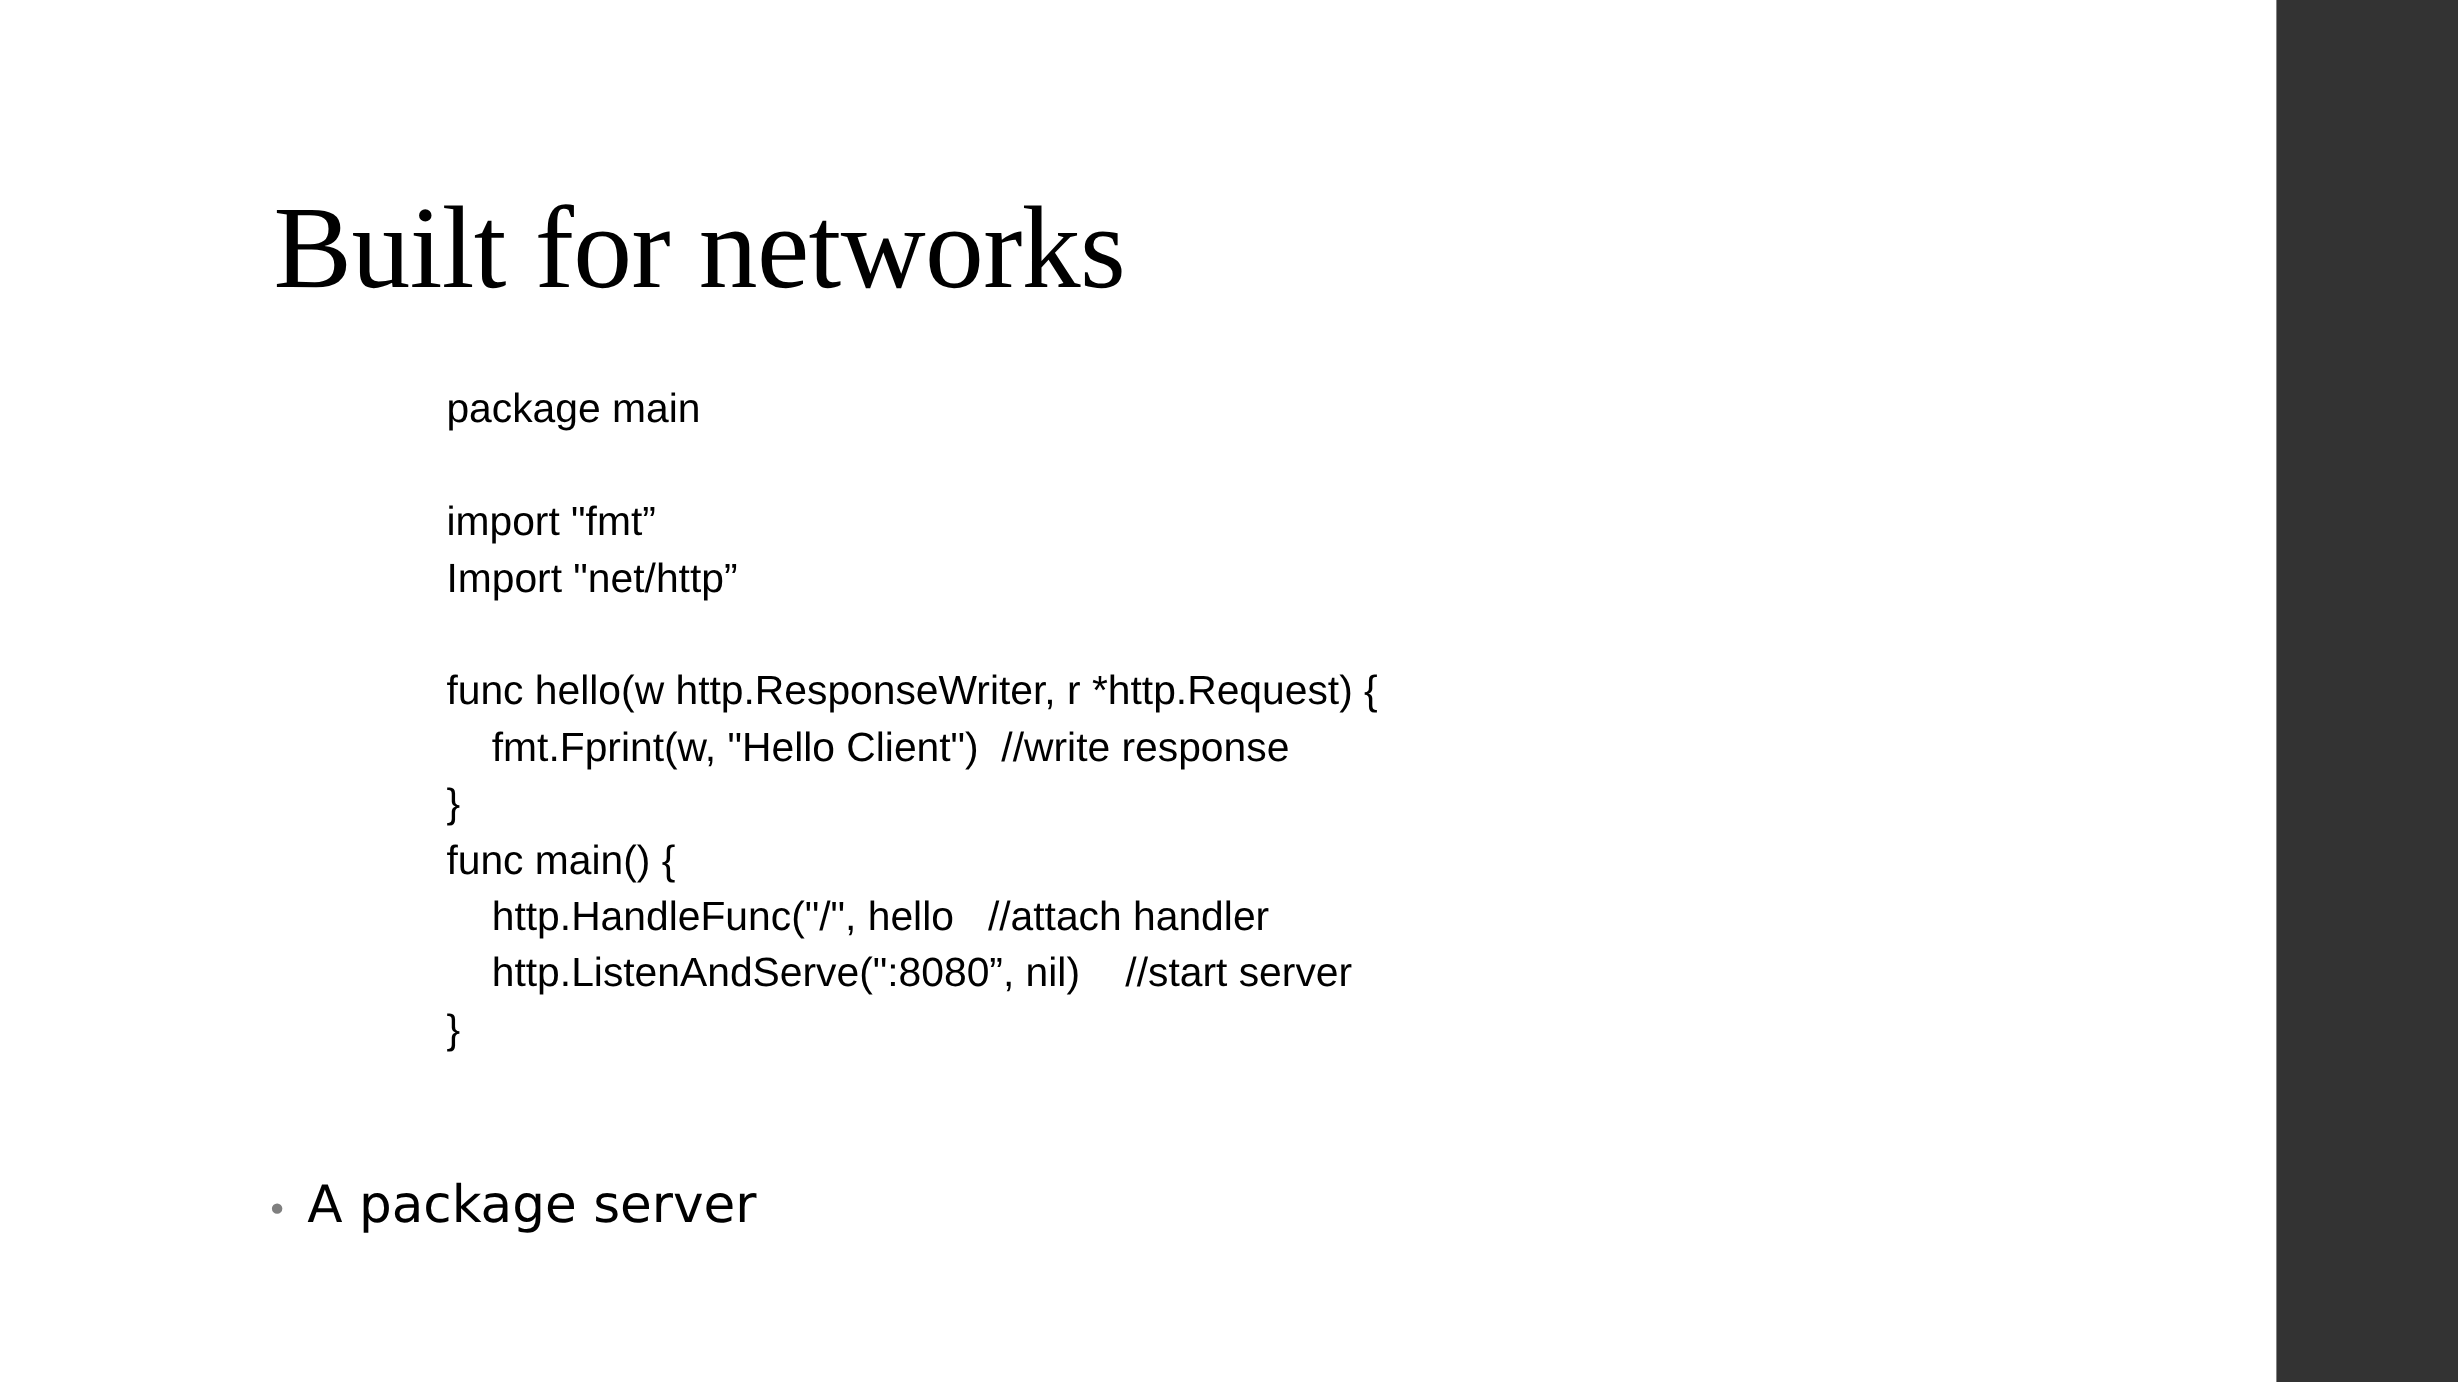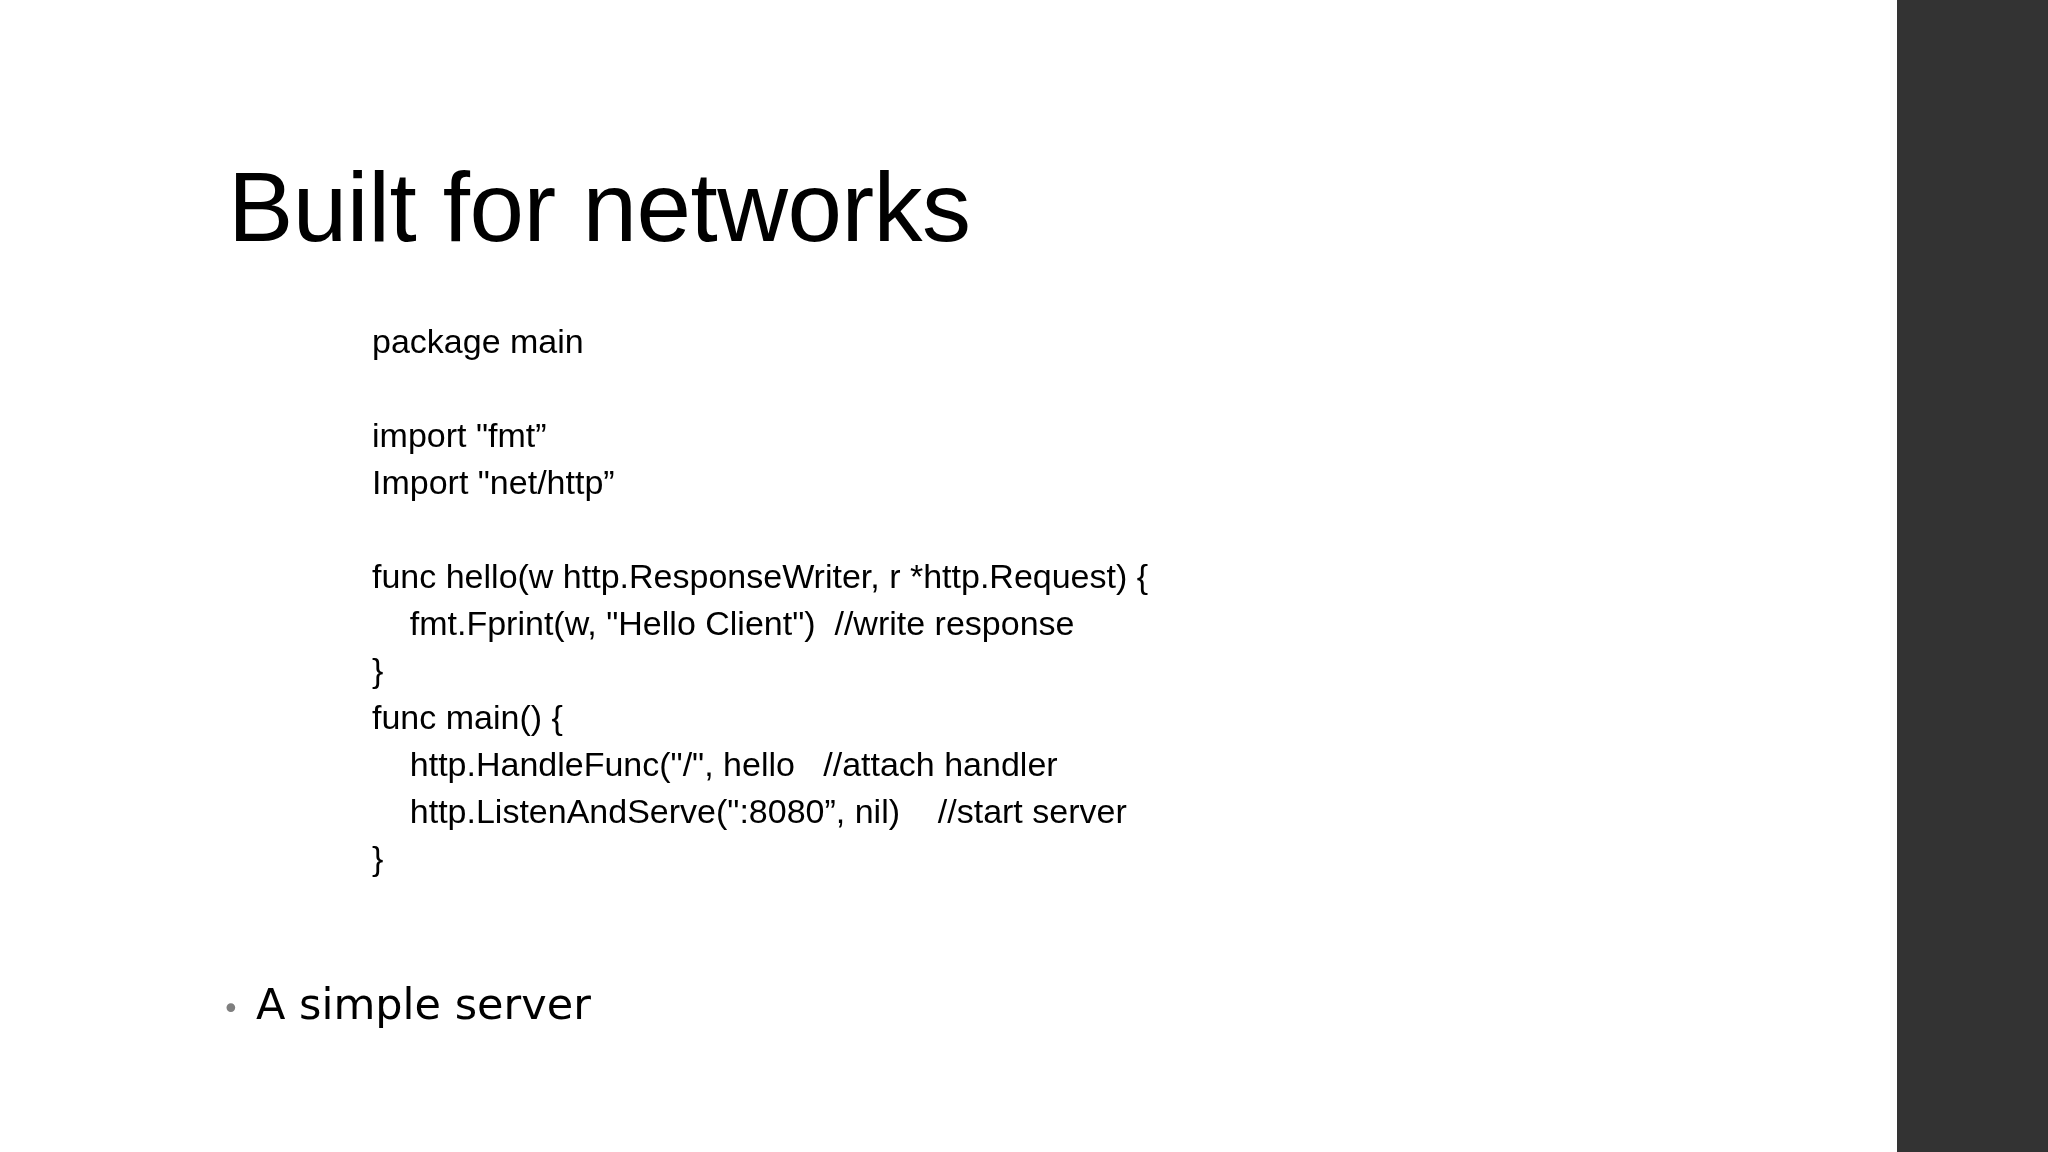--- a/index.html
+++ b/index.html
@@ -29,21 +29,21 @@
     width: 151px;
     height: 1152px;
     background: #333333;
   }
 
   
   #slide-title {
     position: absolute;
     left: 228px;
     top: 155px;
-    font-family: Liberation Sans, sans-serif;
+    font-family: Liberation Serif, serif;
     font-size: 98px;
     font-weight: 400;
     line-height: 1.08;
     color: #000000;
     letter-spacing: -0.5px;
     white-space: pre;
     text-align: center;
   }
 
   
@@ -101,17 +101,17 @@
 
   <div id="right-panel"></div>
 
   <div id="slide-title">Built for networks</div>
 
   <div id="code-block"><div class="code-line">package main</div><div class="code-line blank">&nbsp;</div><div class="code-line">import "fmt”</div><div class="code-line">Import "net/http”</div><div class="code-line blank">&nbsp;</div><div class="code-line">func hello(w http.ResponseWriter, r *http.Request) {</div><div class="code-line">    fmt.Fprint(w, "Hello Client")  //write response</div><div class="code-line">}</div><div class="code-line">func main() {</div><div class="code-line">    http.HandleFunc("/", hello   //attach handler</div><div class="code-line">    http.ListenAndServe(":8080”, nil)    //start server</div><div class="code-line">}</div></div>
 
   <div id="bullet-list">
       <div class="bullet-row">
         <span class="bullet-marker">•</span>
-        <span class="bullet-text">A simple server</span>
+        <span class="bullet-text">A package server</span>
       </div>
     </div>
 
 </div>
 
 </body></html>

